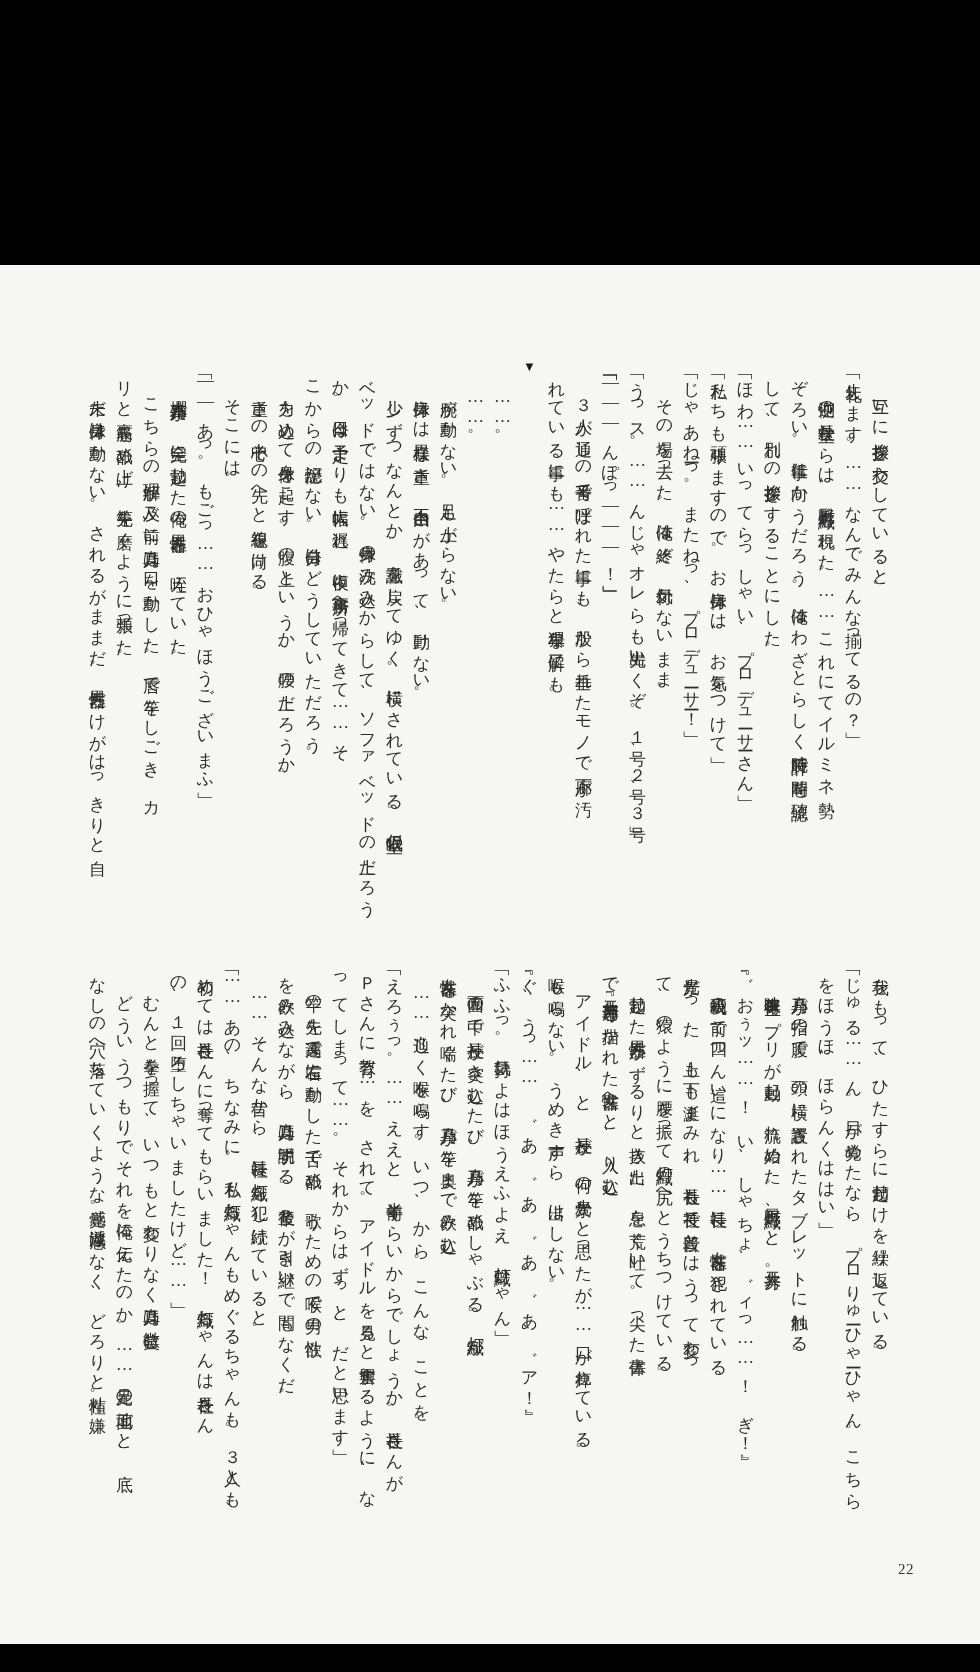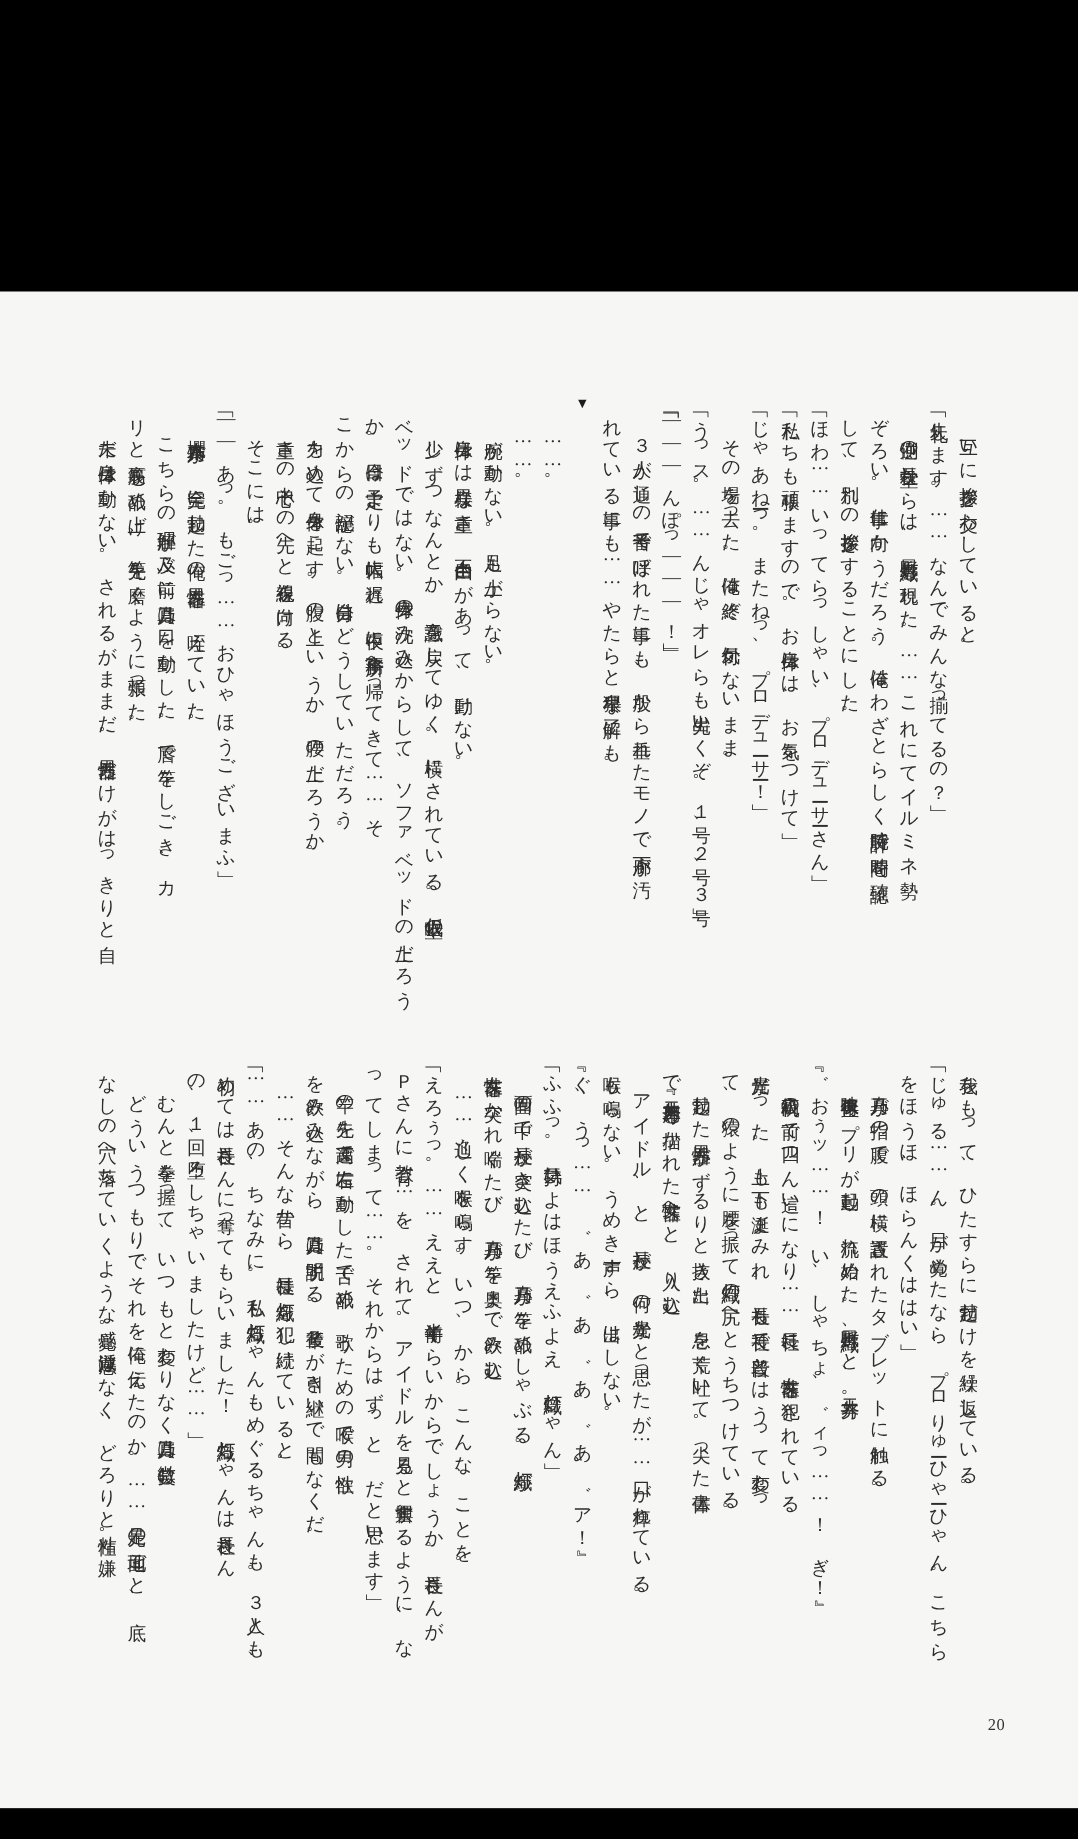--- a/index.html
+++ b/index.html
@@ -94,16 +94,16 @@
       <div class="col indent">竿の先を高速で左右に動かした舌で舐め、歌うための喉で男の性欲</div>
       <div class="col">を飲み込みながら、真乃は説明する。後輩Ｐが引き継いで間もなくだ。</div>
       <div class="col indent">……そんな昔から、社長は灯織を犯し続けていると。</div>
       <div class="col">「……あの、ちなみに。私も灯織ちゃんもめぐるちゃんも。３人とも、</div>
       <div class="col">初めては社長さんに奪ってもらいました！　灯織ちゃんは社長さん</div>
       <div class="col">の、１回、堕ろしちゃいましたけど……」</div>
       <div class="col indent">むんと拳を握って、いつもと変わりなく真乃は微笑む。</div>
       <div class="col indent">どういうつもりでそれを俺に伝えたのか。……足元の地面ごと、底</div>
       <div class="col">なしの穴へ落ちていくような感覚。浮遊感はなく、どろりと粘性。嫌</div>
     </div>
-  <div class="page-number">20</div>
+  <div class="page-number">22</div>
 </div>
 
 <div class="letterbox-bottom" style="position:absolute;bottom:0;left:0;width:980px;height:28px;background:#000;"></div>
 
 </body></html>

